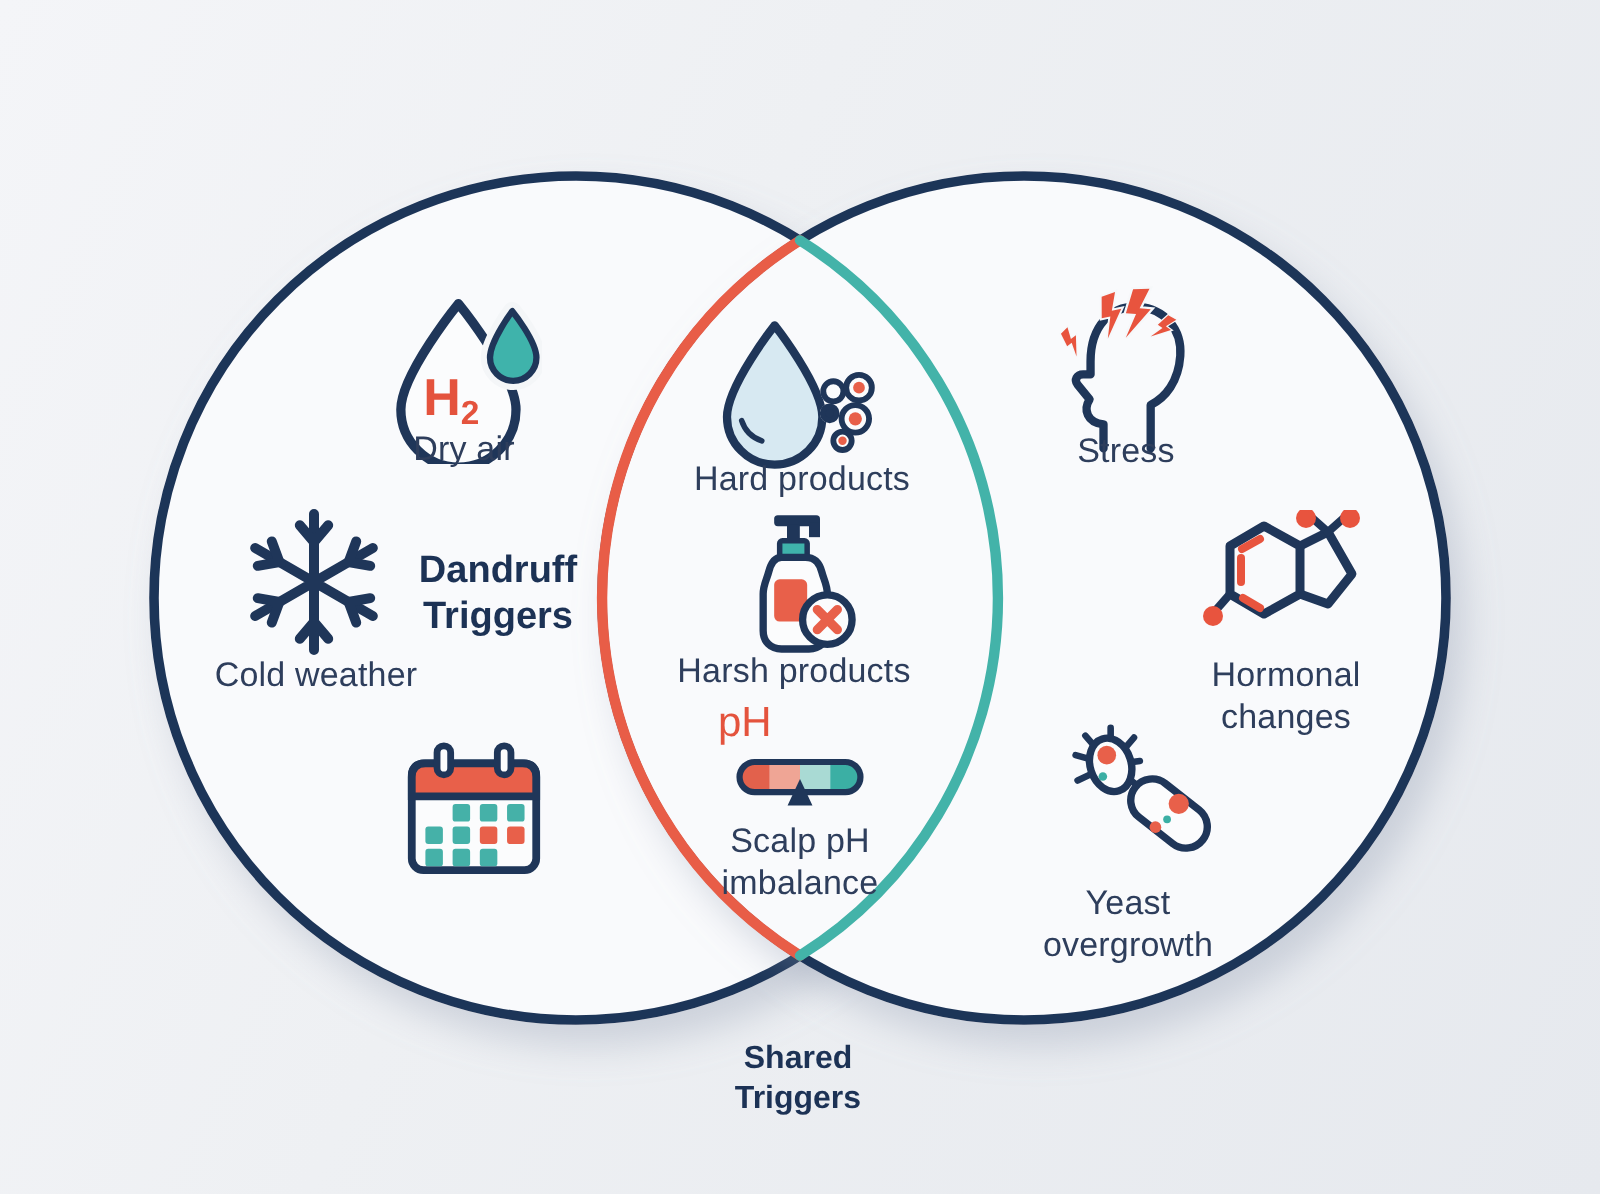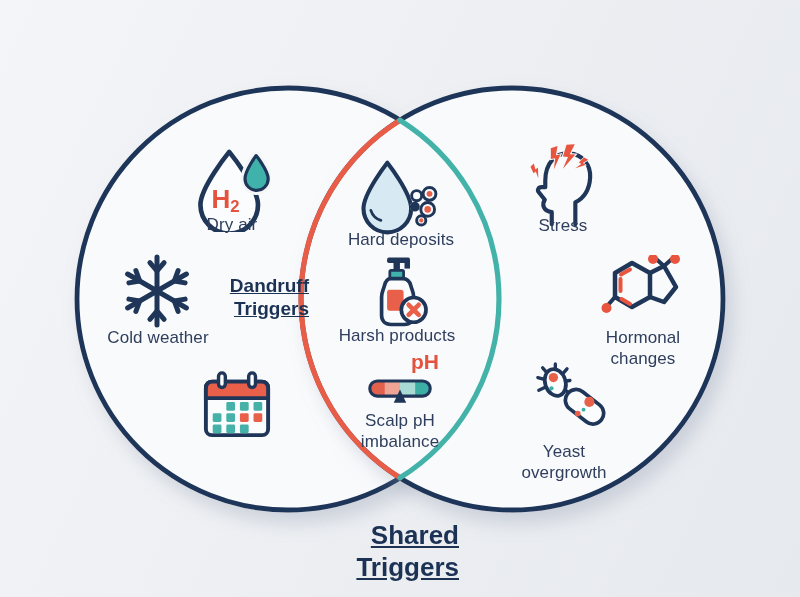--- a/index.html
+++ b/index.html
@@ -8,28 +8,28 @@
     background:linear-gradient(115deg,#f4f5f8 0%,#eef0f3 40%,#e6e9ee 100%);
     font-family:"Liberation Sans", sans-serif;
   }
   #venn{position:absolute;left:0;top:0;}
   .abs{position:absolute;}
   .label{
     position:absolute;text-align:center;color:#2e3e5c;
     font-size:17px;line-height:1.26;letter-spacing:.1px;
   }
   .title{
-    position:absolute;text-align:right;color:#1c3255;font-weight:bold;
-    font-size:19px;line-height:1.22;text-decoration:underline;
+    position:absolute;text-align:center;color:#1c3255;font-weight:bold;
+    font-size:19px;line-height:1.22;
   }
   .ph-symbol{
-    position:absolute;text-align:right;color:#e4533d;font-weight:bold;
+    position:absolute;text-align:left;color:#e4533d;font-weight:normal;
     font-size:21px;line-height:1;
   }
-  .shared{font-size:26px;}
+  .shared{font-size:16px;}
   svg{display:block;}
 </style>
 </head>
 <body>
 
 <div id="stage">
 
   <svg id="venn" width="800" height="597" viewBox="0 0 800 597">
     <defs>
       <filter id="softshadow" x="-20%" y="-20%" width="140%" height="140%">
@@ -98,21 +98,21 @@
       <circle cx="64" cy="40" r="5.5"></circle>
       <circle cx="78" cy="38" r="7"></circle>
       <circle cx="76" cy="55" r="7.5"></circle>
       <circle cx="62" cy="52" r="3.8" fill="#1f3659"></circle>
       <circle cx="69" cy="67" r="5"></circle>
     </g>
     <circle cx="78" cy="38" r="3.2" fill="#e8604a"></circle>
     <circle cx="76" cy="55" r="3.6" fill="#e8604a"></circle>
     <circle cx="69" cy="67" r="2.3" fill="#e8604a"></circle>
   </svg>
-  <div class="label" style="left:321px;top:229px;width:160px">Hard deposits</div>
+  <div class="label" style="left:321px;top:229px;width:160px">Hard products</div>
 
   <svg class="abs" style="left:366px;top:253px" width="66" height="77" viewBox="0 0 72 84">
     <rect x="23" y="5" width="25" height="6" rx="2" fill="#1f3659"></rect>
     <rect x="42" y="9" width="6" height="8" fill="#1f3659"></rect>
     <rect x="30" y="10" width="7" height="10" fill="#1f3659"></rect>
     <rect x="26" y="19" width="15" height="9" rx="1.5" fill="#3fb3ab" stroke="#1f3659" stroke-width="3"></rect>
     <path d="M27 28 H40 C46 28 48 32 49 36 C50 40 52 43 52 48 V68 C52 74 48 78 42 78 H27 C21 78 17 74 17 68 V48 C17 43 19 40 20 36 C21 32 23 28 27 28 Z" fill="#fbfcfd" stroke="#1f3659" stroke-width="4" stroke-linejoin="round"></path>
     <rect x="23" y="40" width="18" height="23" rx="3" fill="#e8604a"></rect>
     <circle cx="52" cy="62" r="13.5" fill="#fbfcfd" stroke="#1f3659" stroke-width="4"></circle>
     <path d="M46.5 56.5 L57.5 67.5 M57.5 56.5 L46.5 67.5" stroke="#e8604a" stroke-width="5" stroke-linecap="round"></path>

